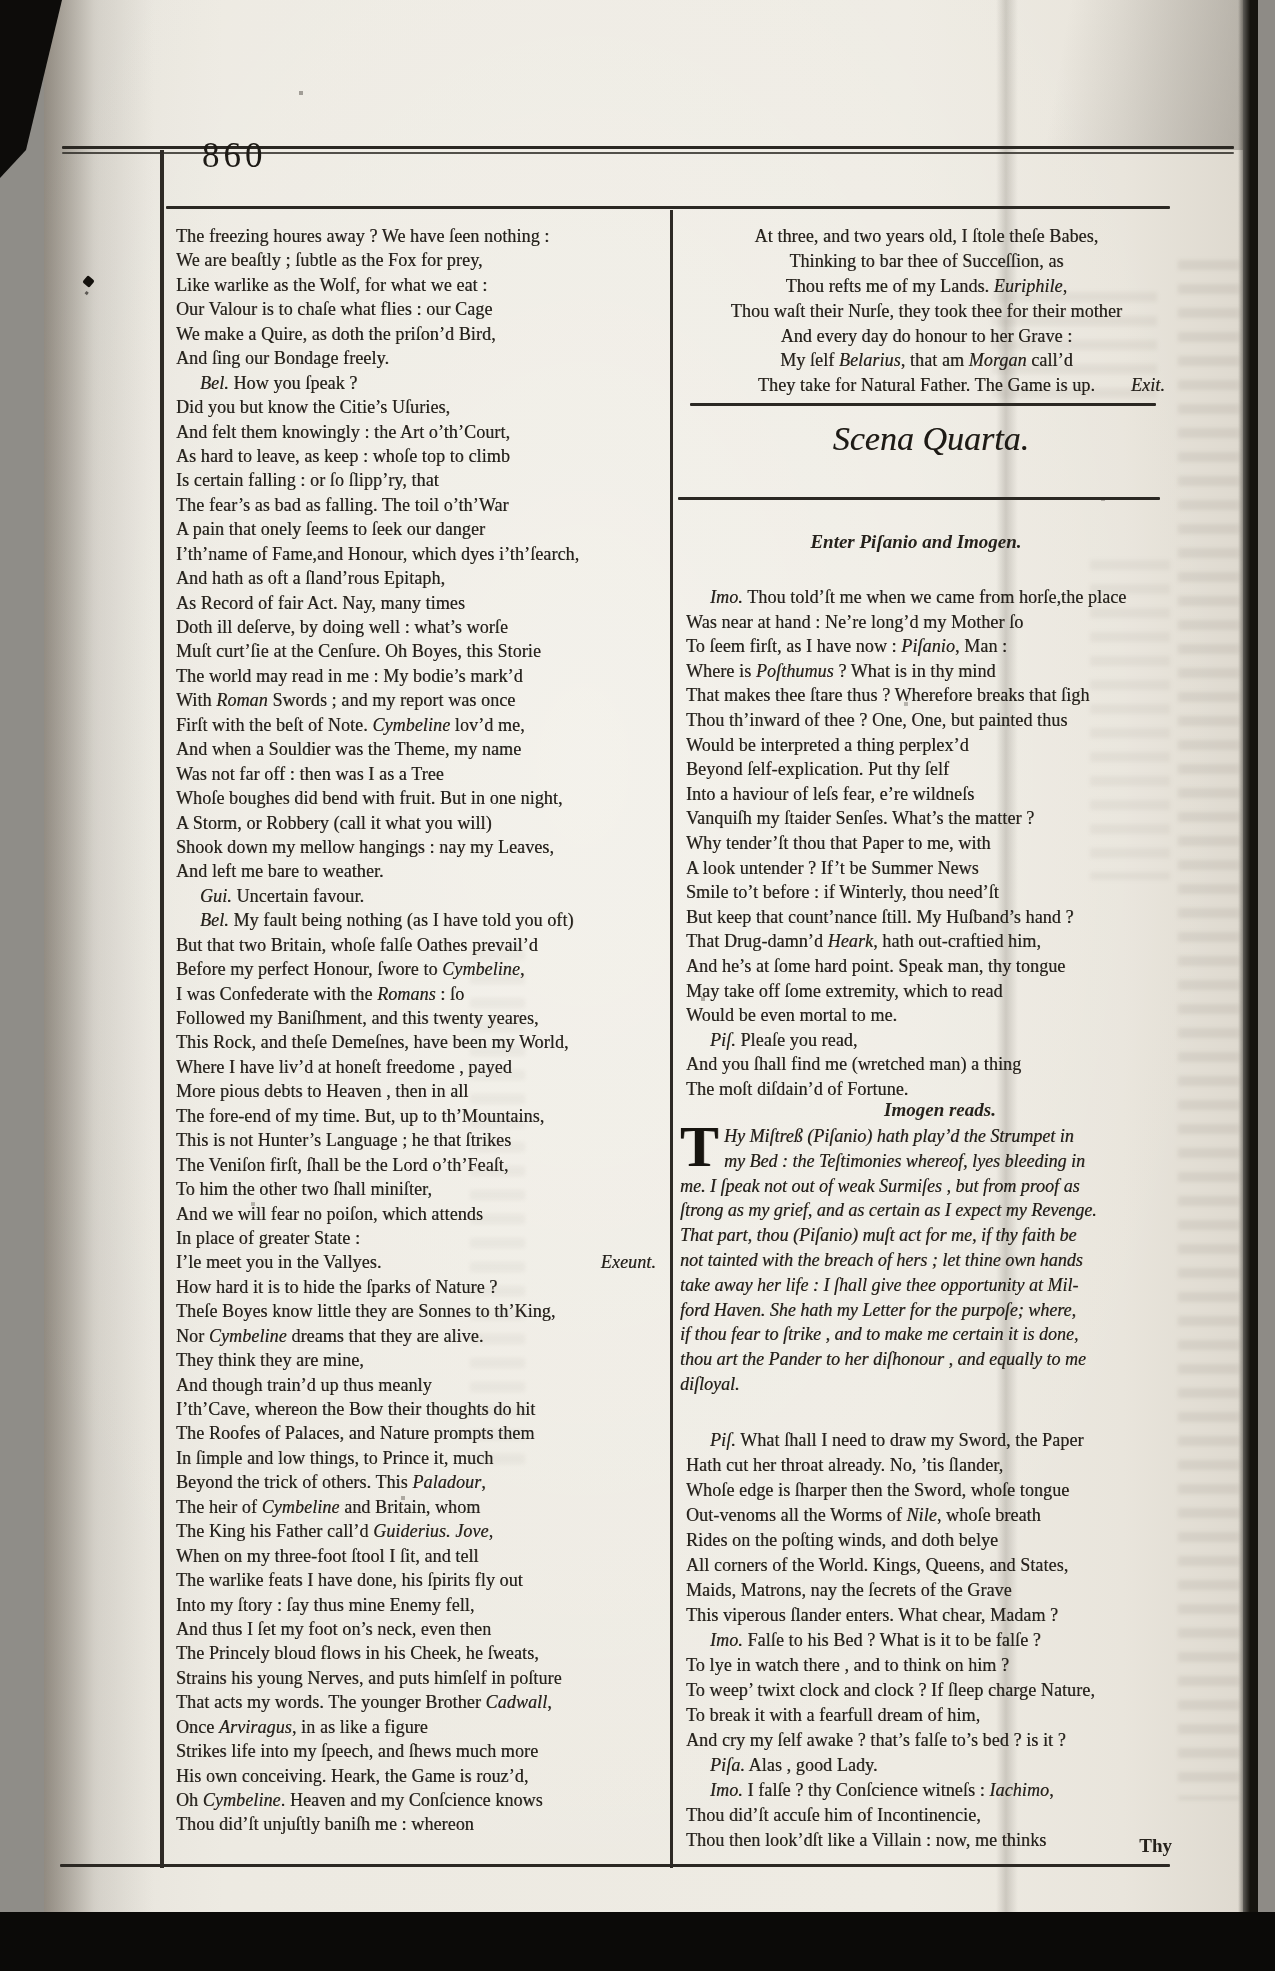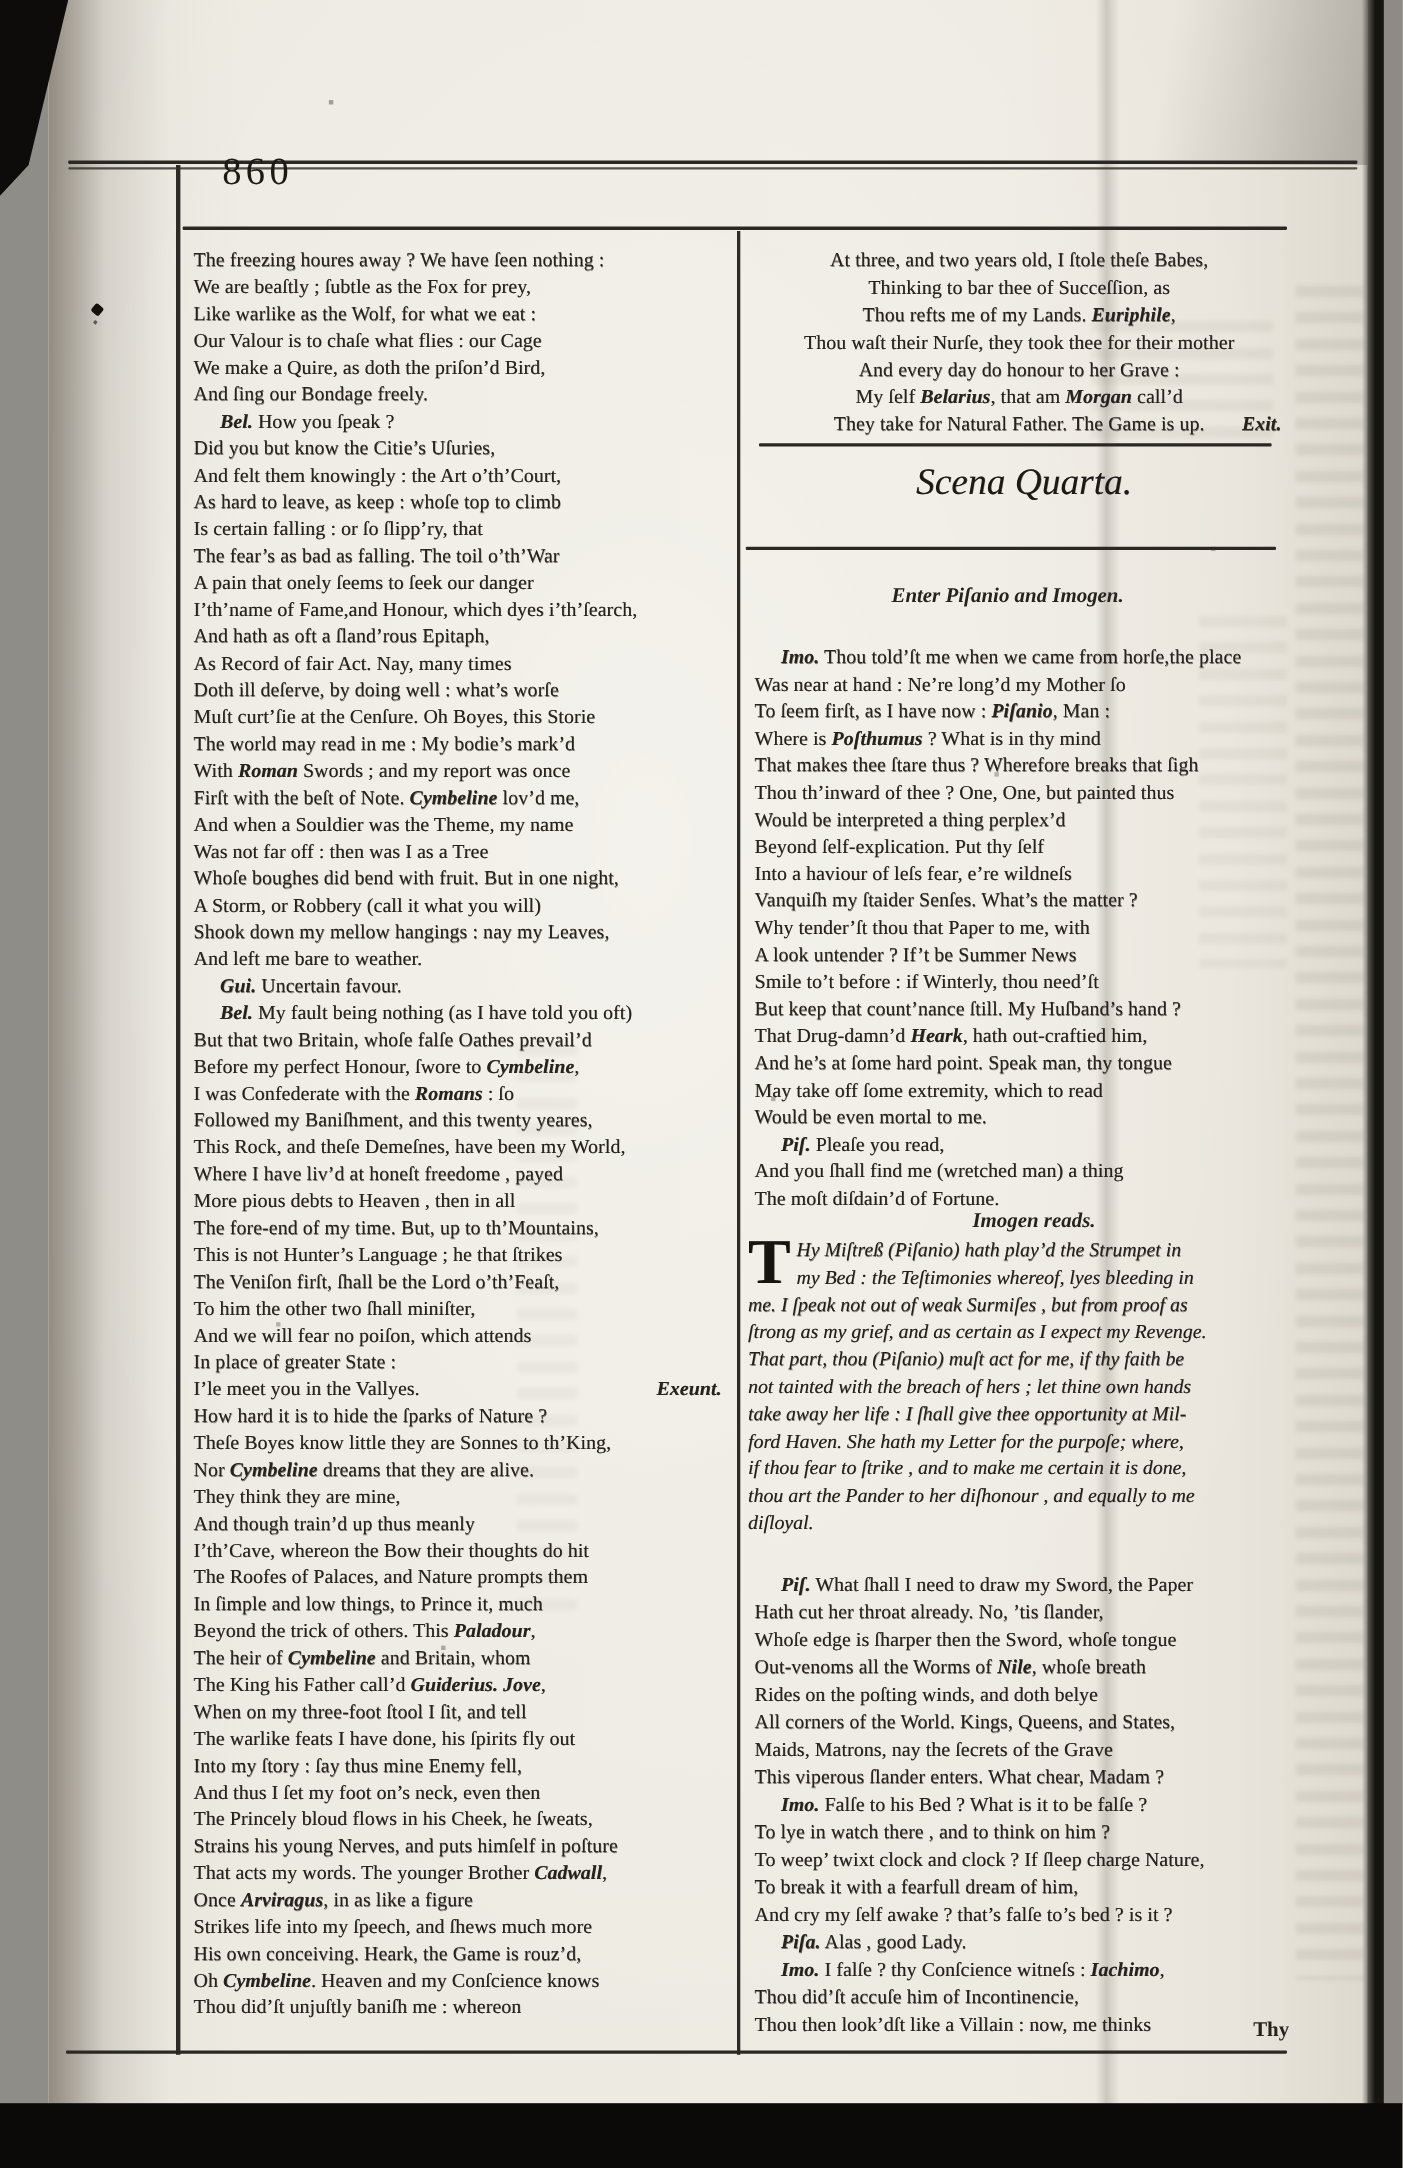--- a/index.html
+++ b/index.html
@@ -51,21 +51,21 @@
   .reads{position:absolute;left:830px;top:1099px;width:220px;text-align:center;
     font-style:italic;font-weight:bold;font-size:19px;}
   #letter{position:absolute;left:680px;top:1124px;width:492px;font-style:italic;
     font-size:18px;color:#221e18;text-shadow:0.4px 0.4px 0.5px rgba(35,30,24,0.55);}
   #letter .tl{height:24.8px;line-height:24.8px;}
   .dropcap{float:left;width:40px;height:48px;font-style:normal;font-size:58px;line-height:46px;
     font-weight:bold;color:#17140f;margin-right:4px;}
   .catchword{position:absolute;left:1040px;top:1835px;width:132px;text-align:right;
     font-size:19px;font-weight:bold;}
 
-  i{font-style:italic;font-weight:bold;}
+  i{font-style:italic;}
   .blot{position:absolute;left:84px;top:277px;width:9px;height:9px;background:#14110d;
     transform:rotate(40deg);border-radius:2px;box-shadow:6px 10px 0 -3px rgba(20,17,13,0.6);}
   .specks{position:absolute;left:0;top:0;width:2px;height:2px;background:transparent;
     box-shadow:300px 92px 0 1px rgba(45,40,32,0.4),702px 998px 0 1px rgba(45,40,32,0.35),
       402px 1497px 0 1px rgba(45,40,32,0.35),905px 703px 0 1px rgba(45,40,32,0.3),
       252px 1203px 0 1px rgba(45,40,32,0.3),1102px 498px 0 1px rgba(45,40,32,0.3);}
   .smudge{position:absolute;filter:blur(2px);opacity:0.55;
     background:repeating-linear-gradient(180deg,rgba(120,112,100,0.22) 0 10px,rgba(0,0,0,0) 10px 24px);}
   .sm1{left:1178px;top:260px;width:62px;height:1540px;}
   .sm2{left:992px;top:292px;width:165px;height:120px;opacity:0.4;}

